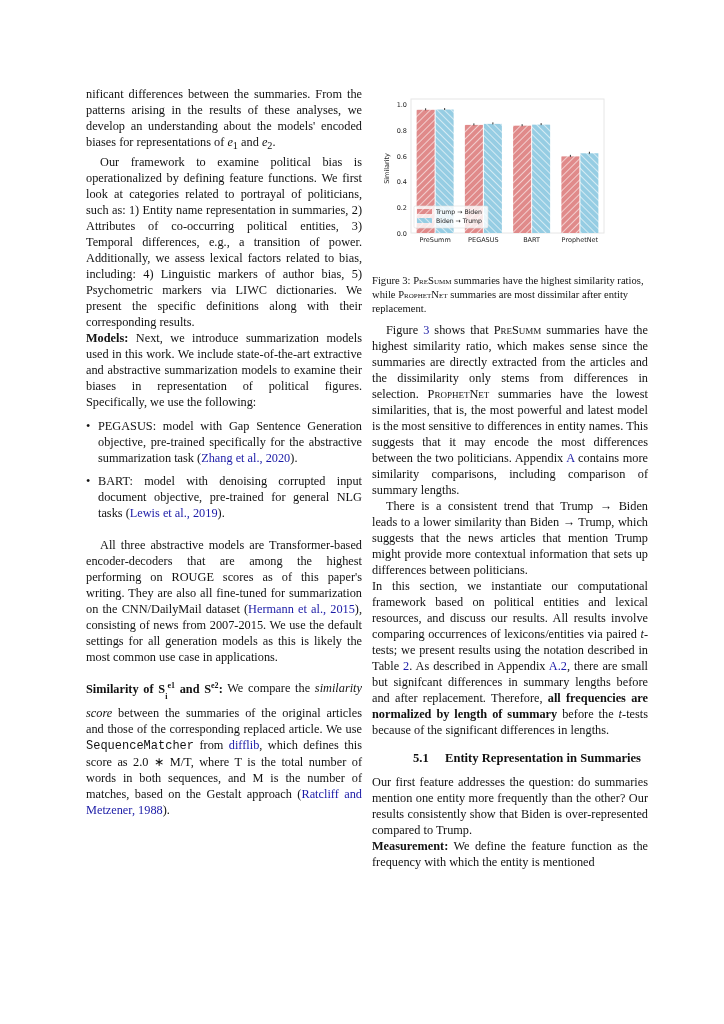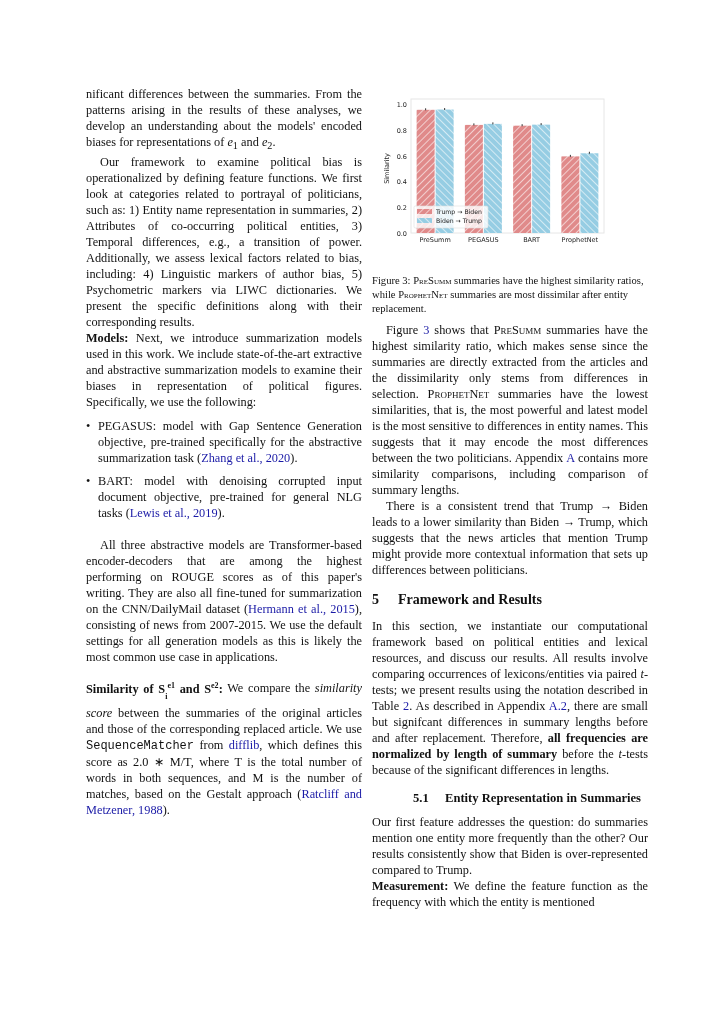--- a/index.html
+++ b/index.html
@@ -97,18 +97,17 @@
       </g>
   </svg>
   <div style="position:absolute; left:-8px; top:158px; width:278px;margin-top:20px;">
     <p class="caption"><span>Figure 3: </span><span class="sc">PreSumm</span><span> summaries have the highest similarity ratios, while </span><span class="sc">ProphetNet</span><span> summaries are most dissimilar after entity replacement.</span></p>
   </div>
 </div>
 
 <div class="col right" style="top:322px;">
   <p class="indent"><span>Figure </span><a class="cite">3</a><span> shows that </span><span class="sc">PreSumm</span><span> summaries have the highest similarity ratio, which makes sense since the summaries are directly extracted from the articles and the dissimilarity only stems from differences in selection. </span><span class="sc">ProphetNet</span><span> summaries have the lowest similarities, that is, the most powerful and latest model is the most sensitive to differences in entity names. This suggests that it may encode the most differences between the two politicians. Appendix </span><a class="cite">A</a><span> contains more similarity comparisons, including comparison of summary lengths.</span></p>
   <p class="indent">There is a consistent trend that Trump → Biden leads to a lower similarity than Biden → Trump, which suggests that the news articles that mention Trump might provide more contextual information that sets up differences between politicians.</p>
-  <h2><span class="num">5</span><span>Framework and Results</span></h2>
   <p><span>In this section, we instantiate our computational framework based on political entities and lexical resources, and discuss our results. All results involve comparing occurrences of lexicons/entities via paired </span><i>t</i><span>-tests; we present results using the notation described in Table </span><a class="cite">2</a><span>. As described in Appendix </span><a class="cite">A.2</a><span>, there are small but signifcant differences in summary lengths before and after replacement. Therefore, </span><b>all frequencies are normalized by length of summary</b><span> before the </span><i>t</i><span>-tests because of the significant differences in lengths.</span></p>
   <h3><span class="num">5.1</span><span>Entity Representation in Summaries</span></h3>
   <p>Our first feature addresses the question: do summaries mention one entity more frequently than the other? Our results consistently show that Biden is over-represented compared to Trump.</p>
   <p><b>Measurement:</b><span> We define the feature function as the frequency with which the entity is mentioned</span></p>
 </div>
 
 </body></html>

